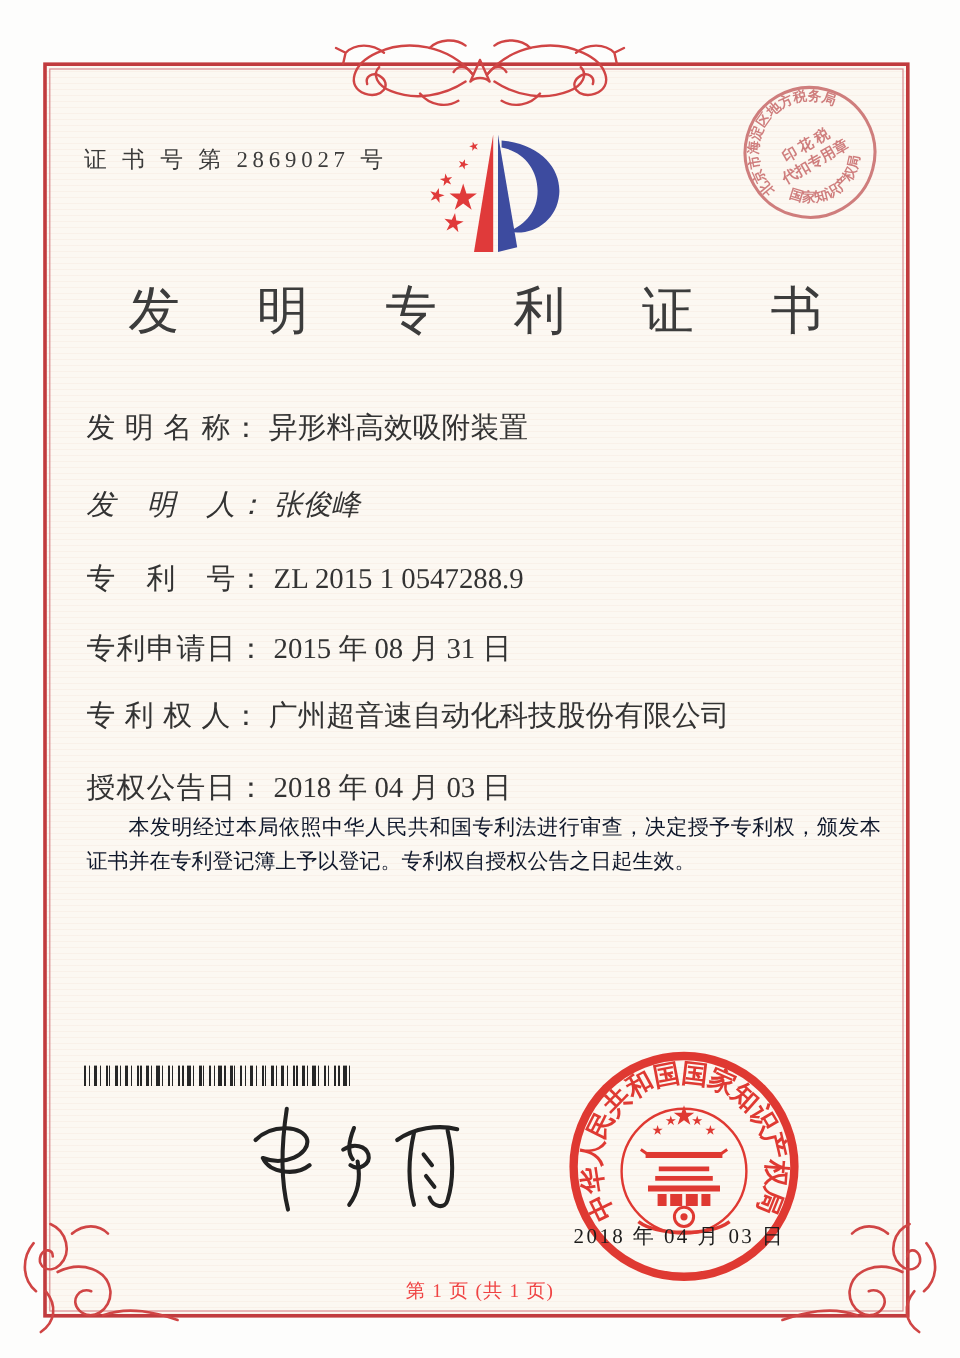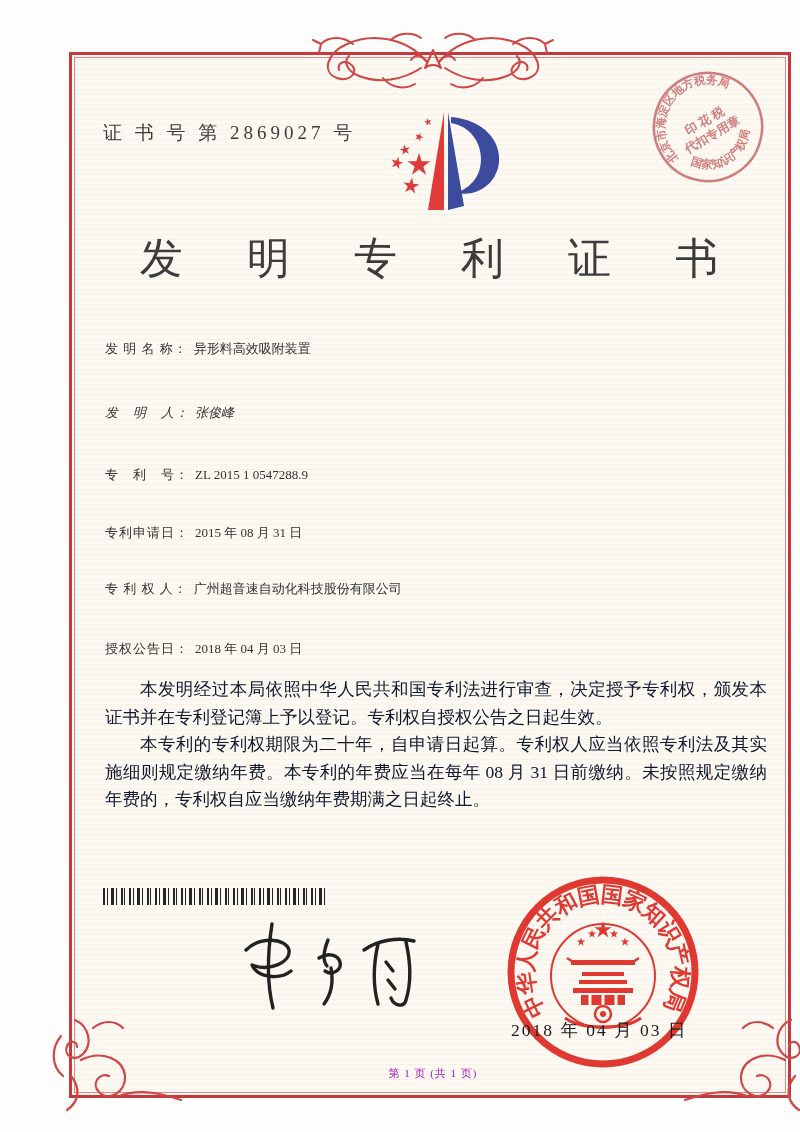--- a/index.html
+++ b/index.html
@@ -4,21 +4,21 @@
 <style>
   * { margin:0; padding:0; box-sizing:border-box; }
   html,body { width:800px; height:1132px; }
   body {
     font-family:"Liberation Serif","DejaVu Serif",serif;
     background:#fdfdfc;
     position:relative;
     overflow:hidden;
     color:#3a3a3a;
   }
-  .page { position:absolute; inset:0;margin-left:33px; }
+  .page { position:absolute; inset:0; }
 
   
   .frame {
     position:absolute; left:36px; top:52px; width:722px; height:1046px;
     border:3px solid #c13b3e;
     background:
       repeating-linear-gradient(0deg, rgba(226,176,156,0.10) 0 1px, rgba(0,0,0,0) 1px 5px),
       #fcf8f2;
   }
   .frame-inner {
@@ -43,21 +43,21 @@
   .title-wrap {
     position:absolute; left:0; top:230px; width:792px;
     display:flex; justify-content:center;
   }
   .title {
     font-size:43px; letter-spacing:0.62em; margin-right:-0.62em;
     color:#3c3c3c; font-weight:500; white-space:nowrap;
   }
 
   .fields { position:absolute; left:72px; top:0; width:660px; }
-  .field-row { position:absolute; left:0; white-space:nowrap; font-size:13px; color:#333; }
+  .field-row { position:absolute; left:0; white-space:nowrap; font-size:24px; color:#333; }
   .field-row .lab { letter-spacing:1px; }
   .field-row .val { margin-left:6px; }
   .row-0 { top:340px; }
   .row-1 { top:404px;font-style:italic; }
   .row-2 { top:466px; }
   .row-3 { top:524px; }
   .row-4 { top:580px; }
   .row-5 { top:640px; }
 
   .body-text {
@@ -90,21 +90,21 @@
 
   .seal { position:absolute; left:470px; top:872px; width:200px; height:200px; z-index:2; }
 
   .seal-date {
     position:absolute; left:478px; top:1018px; z-index:4;
     font-size:17.5px; color:#1c1c1c; letter-spacing:2px; white-space:nowrap;
   }
 
   .footer {
     position:absolute; left:0; top:1066px; width:800px; text-align:center;
-    font-size:11px; color:#a21caf; letter-spacing:1px;
+    font-size:16px; color:#ef4444; letter-spacing:1px;
   }
 </style>
 </head>
 <body>
 
 <div class="page">
 
   <div class="frame">
     <div class="frame-inner"></div>
   </div>
@@ -217,21 +217,20 @@
     <div class="field-row row-4">
       <span class="lab">专 利 权 人：</span><span class="val">广州超音速自动化科技股份有限公司</span>
     </div>
     <div class="field-row row-5">
       <span class="lab">授权公告日：</span><span class="val">2018 年 04 月 03 日</span>
     </div>
   </div>
 
   <div class="body-text">
     <p>本发明经过本局依照中华人民共和国专利法进行审查，决定授予专利权，颁发本证书并在专利登记簿上予以登记。专利权自授权公告之日起生效。</p>
-    <p>本专利的专利权期限为二十年，自申请日起算。专利权人应当依照专利法及其实施细则规定缴纳年费。本专利的年费应当在每年 08 月 31 日前缴纳。未按照规定缴纳年费的，专利权自应当缴纳年费期满之日起终止。</p>
   </div>
 
   <div class="barcode"></div>
 
 
   <div class="signature">
     <svg width="210" height="100" viewBox="0 0 210 100">
       <g stroke="#222" stroke-width="3.4" fill="none" stroke-linecap="round" stroke-linejoin="round">
         <path d="M44,6 C40,32 38,62 45,90"></path>
         <path d="M18,32 C32,18 58,20 61,32 C63,44 42,54 24,47 C30,60 52,62 63,53"></path>

